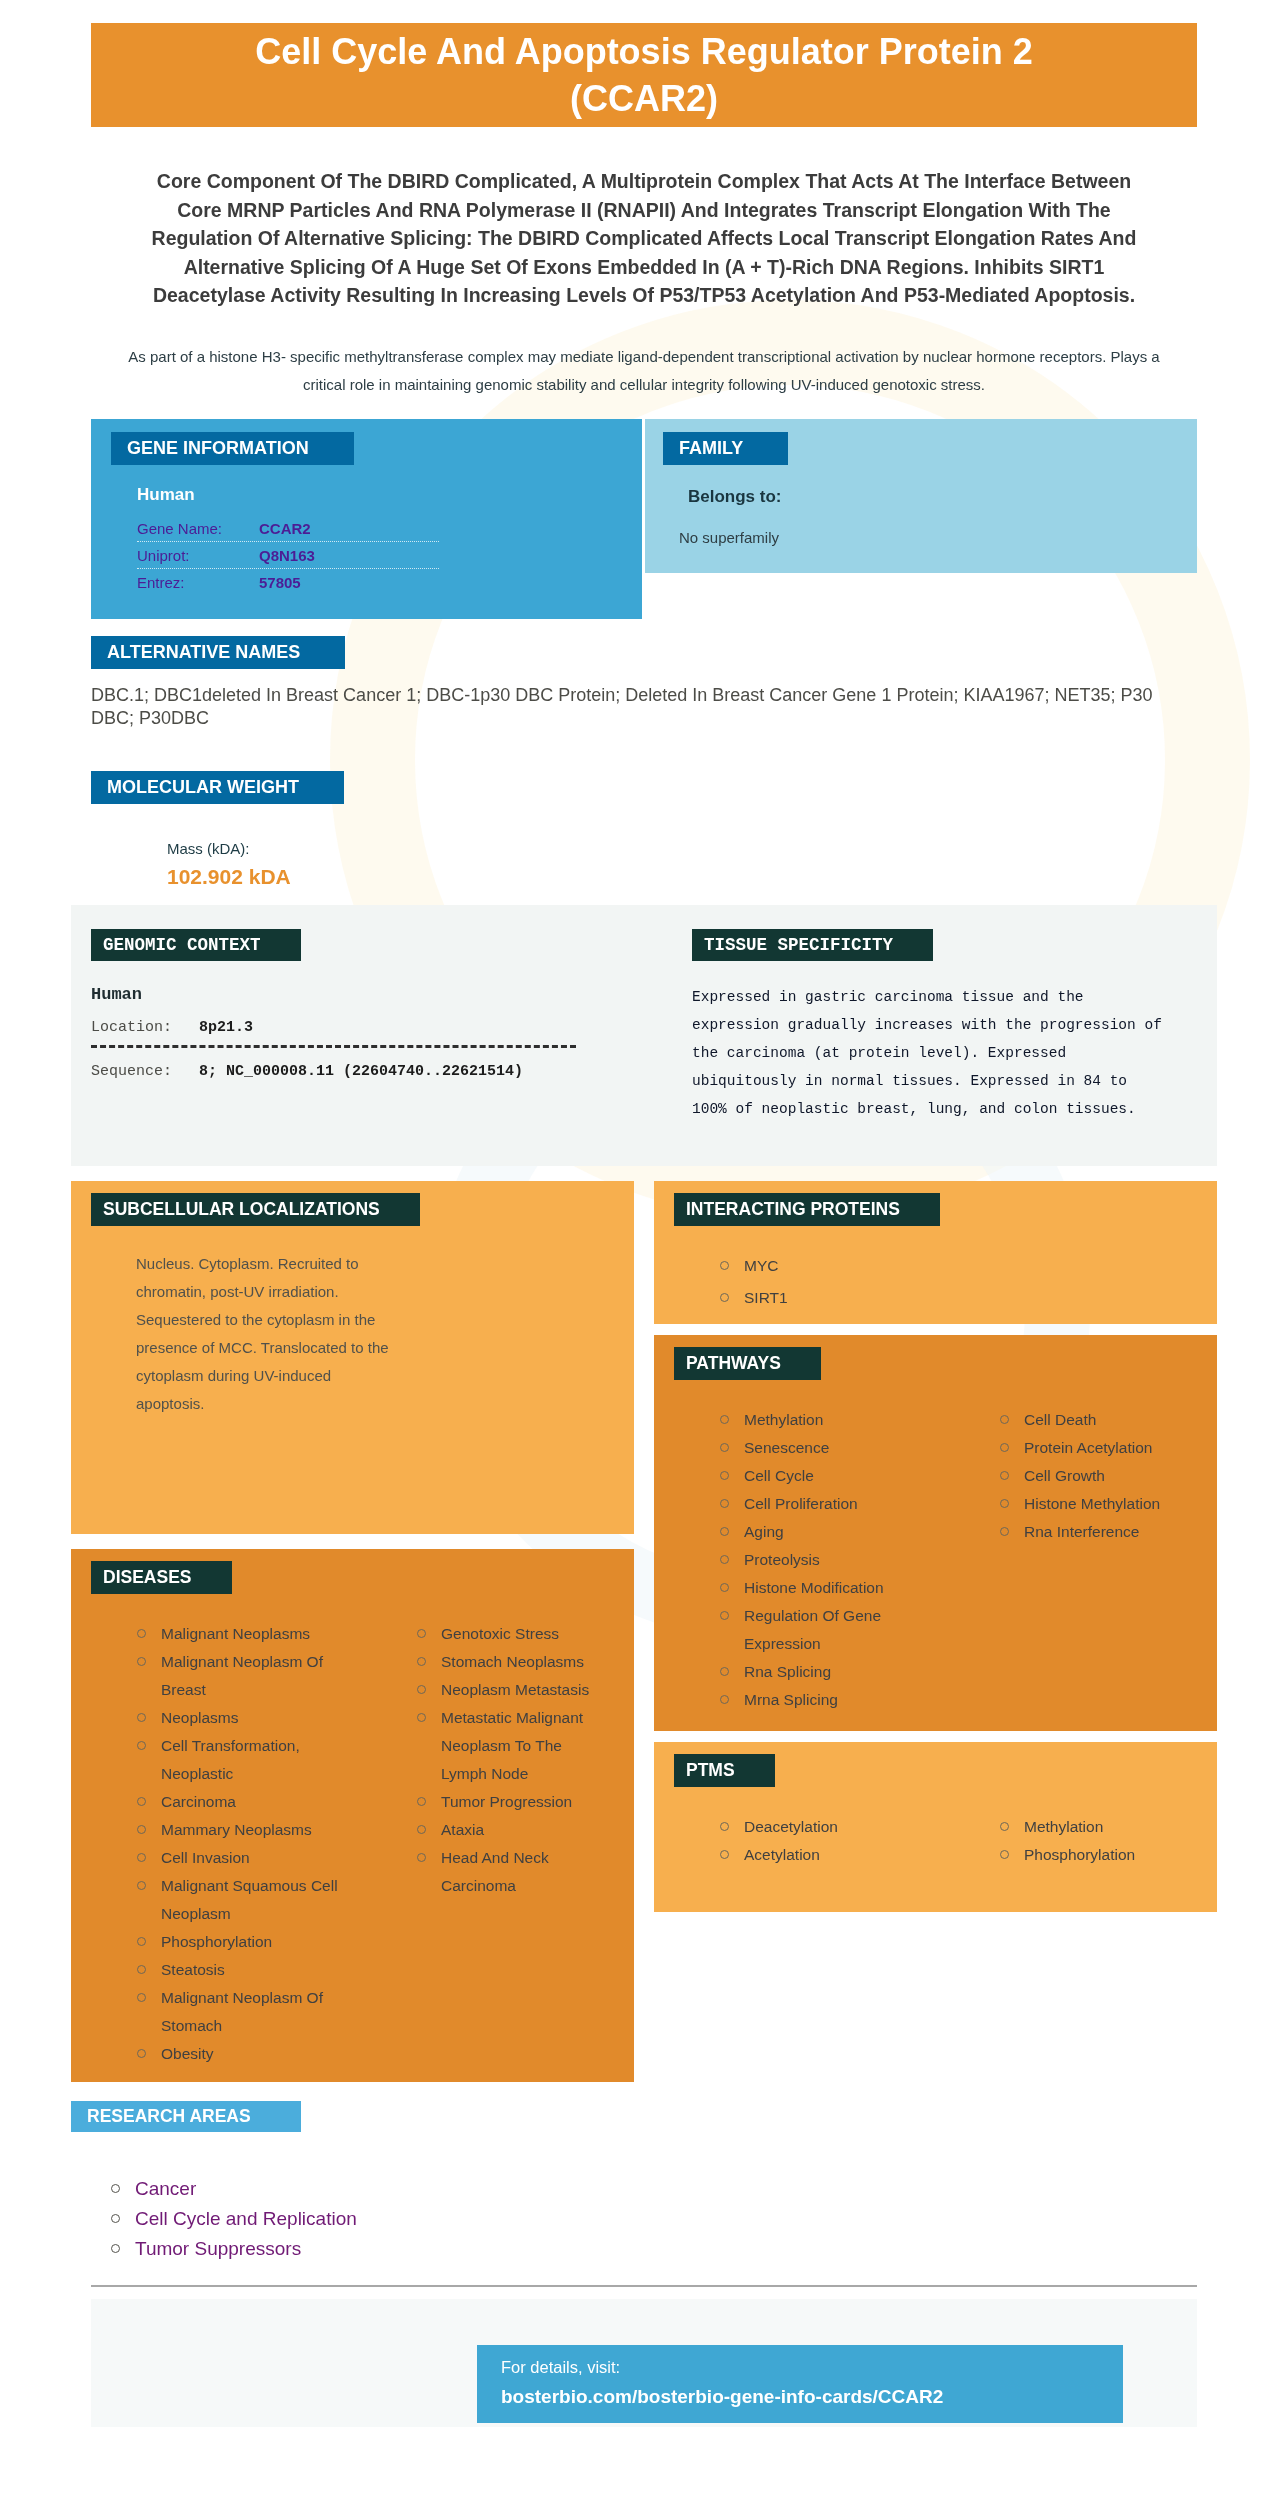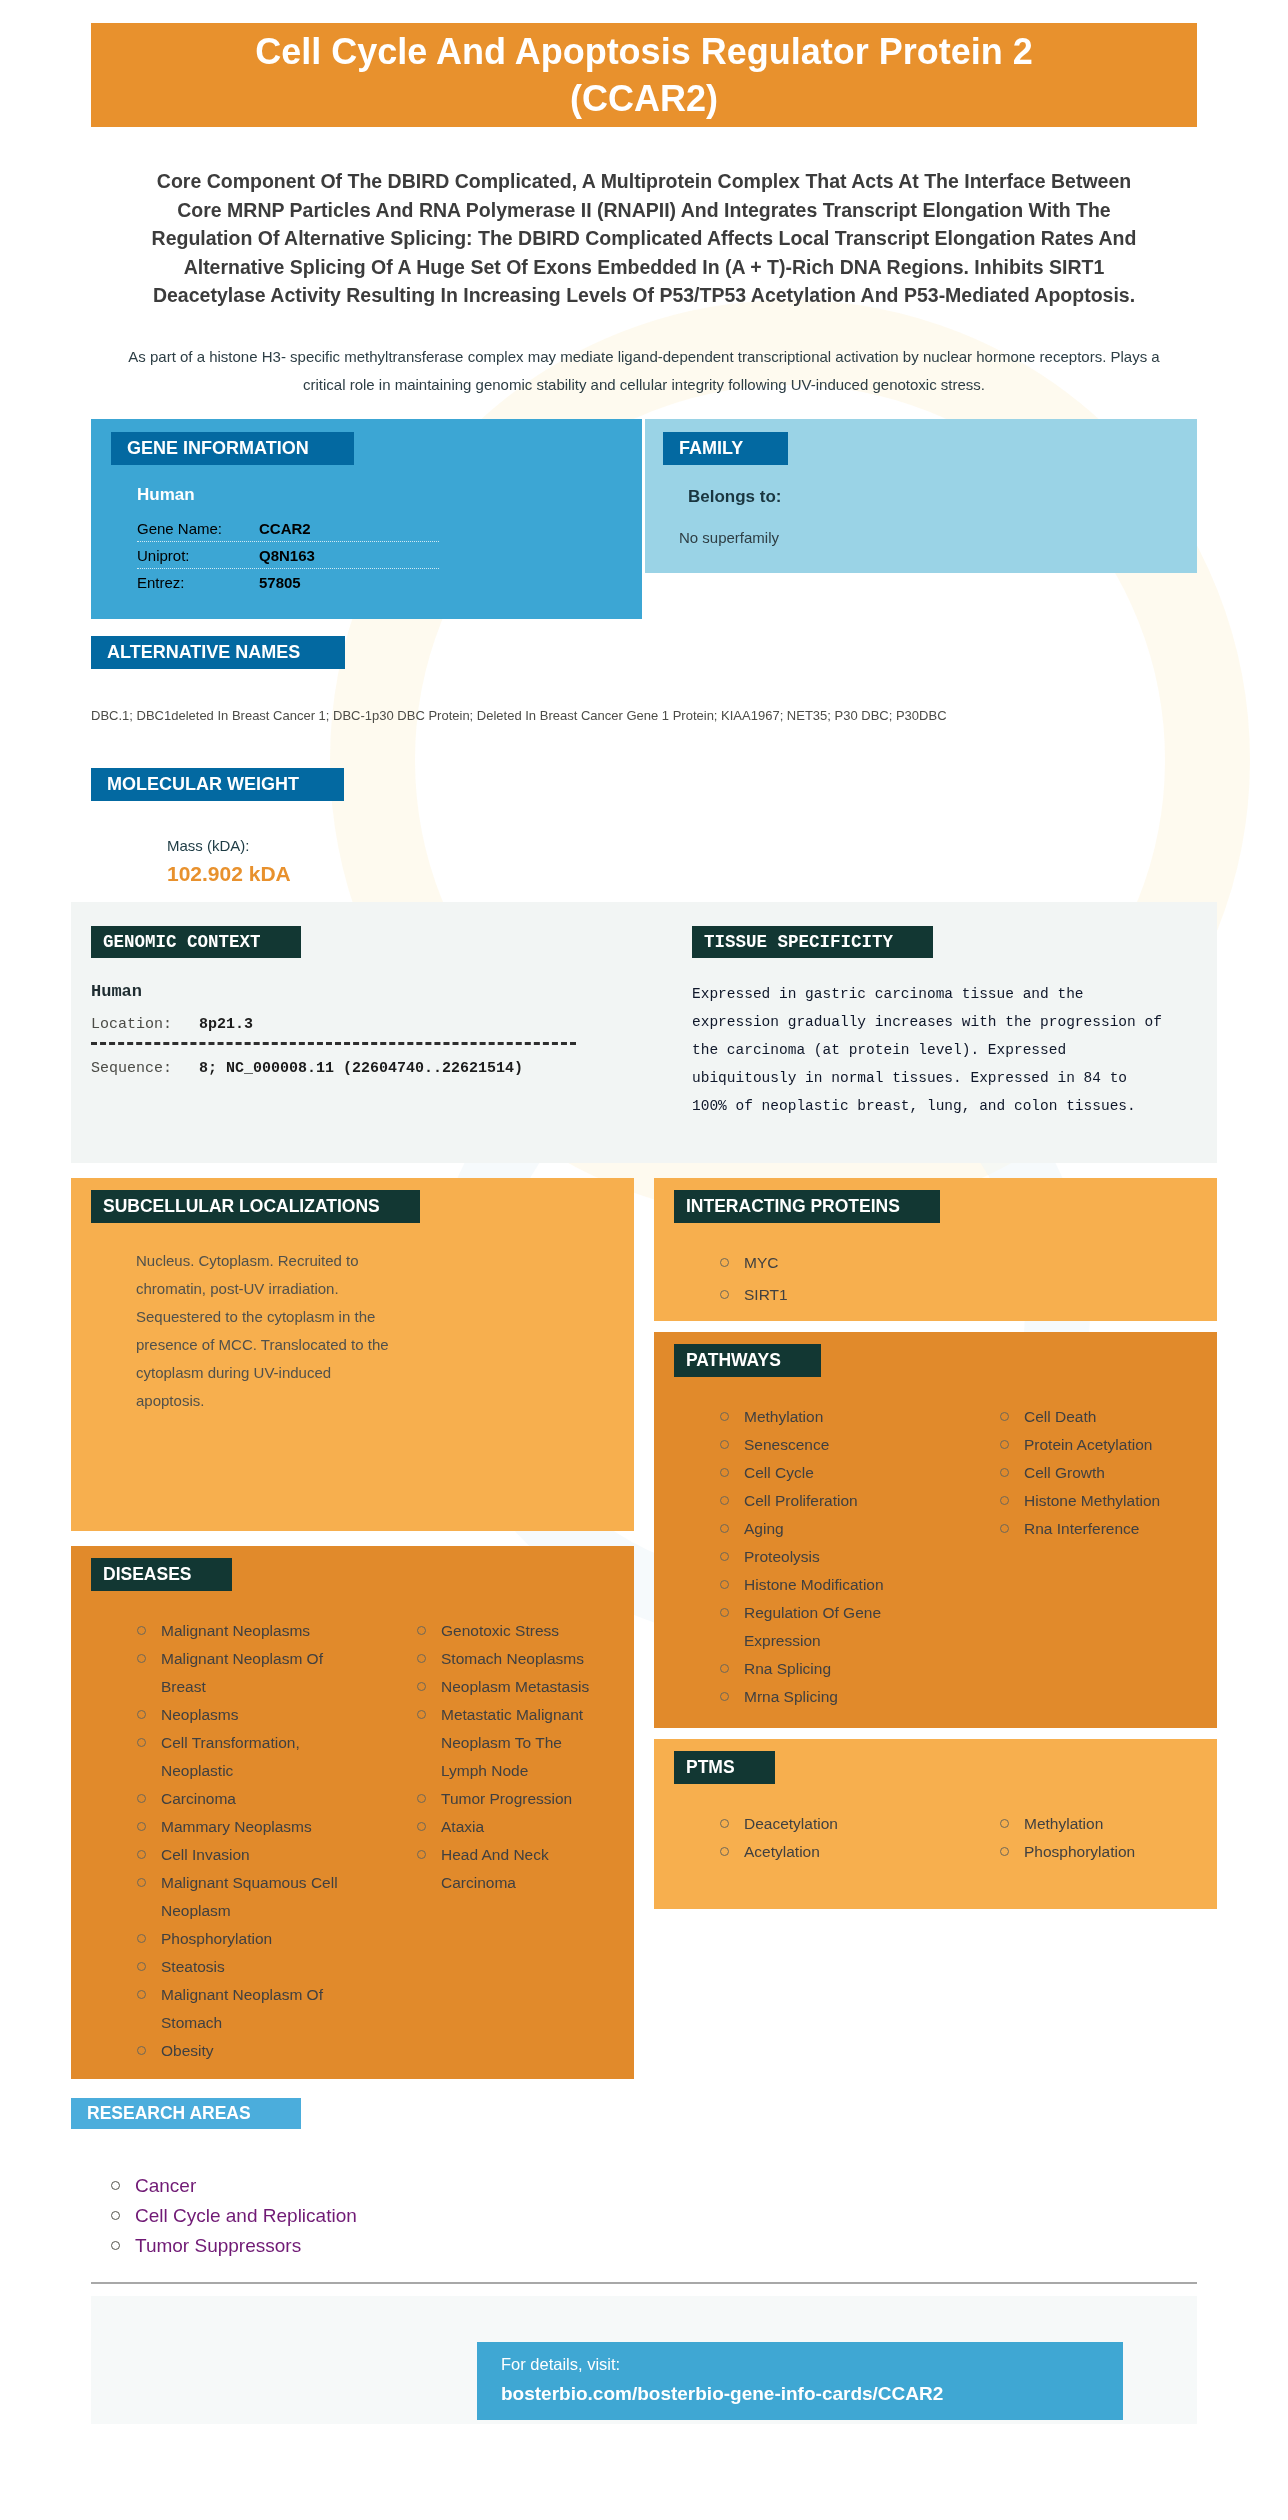--- a/index.html
+++ b/index.html
@@ -34,33 +34,33 @@
   .teal-label { background:#123733; font-size:17.5px; padding:6px 40px 6px 12px; }
   .blue-label { background:#4BADDC; font-size:17.5px; padding:5px 50px 5px 16px; }
 
   
   .top-row { display:flex; gap:3px; margin-top:20px; }
   .gene-box { width:551px; height:200px; background:#3CA6D4; }
   .gene-box .orange-label { margin:13px 0 0 20px; }
   .gene-body { padding:20px 0 0 46px; }
   .gene-species { color:#fff; font-weight:bold; font-size:17px; }
   .gene-rows { width:302px; margin-top:10px; }
-  .gene-row { display:flex; padding:5px 0 4px; color:#000000; font-size:15px; }
+  .gene-row { display:flex; padding:5px 0 4px; color:#4c1d95; font-size:15px; }
   .gene-row:not(:last-child) { border-bottom:1px dotted rgba(255,255,255,.75); }
   .gr-label { width:122px; }
   .gr-value { font-weight:bold; }
 
   .family-box { flex:1; height:154px; background:#9AD3E6; }
   .family-box .orange-label { margin:13px 0 0 18px; }
   .family-belongs { margin:22px 0 0 43px; font-size:17px; font-weight:bold; color:#1a3640; }
   .family-value { margin:22px 0 0 34px; font-size:15px; color:#2e3e44; }
 
   
   .alt-section .orange-label { margin-top:17px; }
-  .alt-text { margin-top:35px; font-size:13px; color:#4c4c47; line-height:23px; max-width:1080px; }
+  .alt-text { margin-top:15px; font-size:18px; color:#4c4c47; line-height:23px; max-width:1080px; }
   .mw-section .orange-label { margin-top:41px; }
   .mass-label { margin:36px 0 0 76px; font-size:15px; color:#1d3b44; }
   .mass-value { margin:8px 0 0 76px; font-size:21px; font-weight:bold; color:#E8912D; }
 
   
   .gray-panel { background:#F2F5F4; margin:16px -20px 0; height:261px; padding:24px 20px 0; display:flex; justify-content:space-between;font-family:Liberation Mono, monospace; }
   .gc-col { width:505px; }
   .gc-species { margin-top:24px; font-size:17px; font-weight:bold; color:#1f2d31; }
   .gc-row { display:flex; font-size:15px; color:#4c4c47; margin-top:15px; }
   .gc-row .gc-label { width:108px; }

